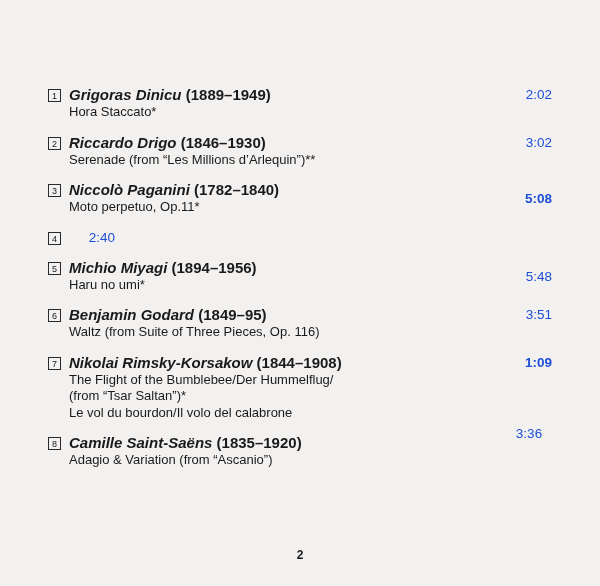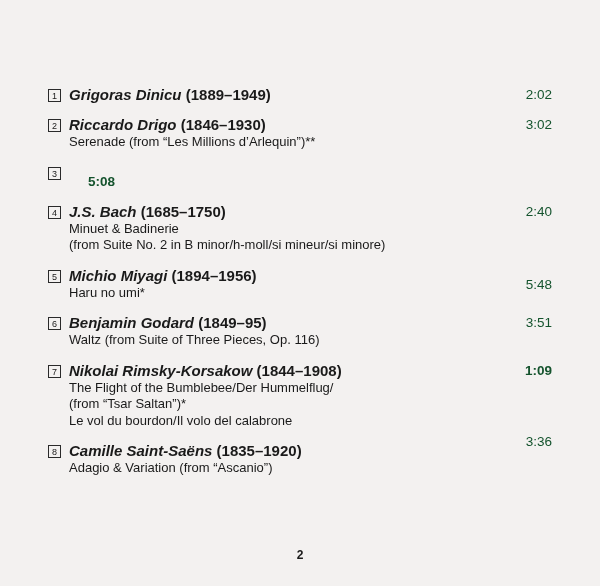--- a/index.html
+++ b/index.html
@@ -72,21 +72,21 @@
   .work-line {
     white-space: nowrap;
   }
   .time {
     flex: 0 0 auto;
     width: 46px;
     text-align: right;
     font-size: 13.5px;
     line-height: 17px;
     font-family: "Liberation Sans", sans-serif;
-    color: #14532d;
+    color: #1d4ed8;
   }
   .page-number {
     position: absolute;
     left: 0;
     right: 0;
     top: 548px;
     text-align: center;
     font-size: 12px;
     font-weight: bold;
     color: #1a1a1a;
@@ -94,46 +94,48 @@
 </style>
 </head>
 <body>
 
 <div class="page">
   <div class="tracklist" id="tracklist">
       <div class="track">
         <div class="num-box">1</div>
         <div class="track-body">
           <div class="composer"><span class="name">Grigoras Dinicu</span> <span class="dates">(1889–1949)</span></div>
+          <div class="work">
+            <div class="work-line">Hora Staccato*</div>
+          </div>
         </div>
         <div class="time" style="margin-top: 0px;">2:02</div>
       </div>
       <div class="track">
         <div class="num-box">2</div>
         <div class="track-body">
           <div class="composer"><span class="name">Riccardo Drigo</span> <span class="dates">(1846–1930)</span></div>
           <div class="work">
             <div class="work-line">Serenade (from “Les Millions d’Arlequin”)**</div>
           </div>
         </div>
         <div class="time" style="margin-top: 0px;">3:02</div>
       </div>
       <div class="track">
         <div class="num-box">3</div>
+        <div class="track-body">
+          <div class="composer"><span class="name">Niccolò Paganini</span> <span class="dates">(1782–1840)</span></div>
+          <div class="work">
+            <div class="work-line">Moto perpetuo, Op.11*</div>
+          </div>
+        </div>
         <div class="time" style="margin-top: 9px; font-weight: bold;">5:08</div>
       </div>
       <div class="track">
         <div class="num-box">4</div>
-        <div class="track-body">
-          <div class="composer"><span class="name">J.S. Bach</span> <span class="dates">(1685–1750)</span></div>
-          <div class="work">
-            <div class="work-line">Minuet &amp; Badinerie</div>
-            <div class="work-line">(from Suite No. 2 in B minor/h-moll/si mineur/si minore)</div>
-          </div>
-        </div>
         <div class="time" style="margin-top: 0px;">2:40</div>
       </div>
       <div class="track">
         <div class="num-box">5</div>
         <div class="track-body">
           <div class="composer"><span class="name">Michio Miyagi</span> <span class="dates">(1894–1956)</span></div>
           <div class="work">
             <div class="work-line">Haru no umi*</div>
           </div>
         </div>
@@ -162,17 +164,17 @@
         <div class="time" style="margin-top: 0px; font-weight: bold;">1:09</div>
       </div>
       <div class="track">
         <div class="num-box">8</div>
         <div class="track-body">
           <div class="composer"><span class="name">Camille Saint-Saëns</span> <span class="dates">(1835–1920)</span></div>
           <div class="work">
             <div class="work-line">Adagio &amp; Variation (from “Ascanio”)</div>
           </div>
         </div>
-        <div class="time" style="margin-top: -9px;">3:36</div>
+        <div class="time" style="margin-top: -9px; text-align: center;">3:36</div>
       </div>
     </div>
   <div class="page-number">2</div>
 </div>
 
 </body></html>

